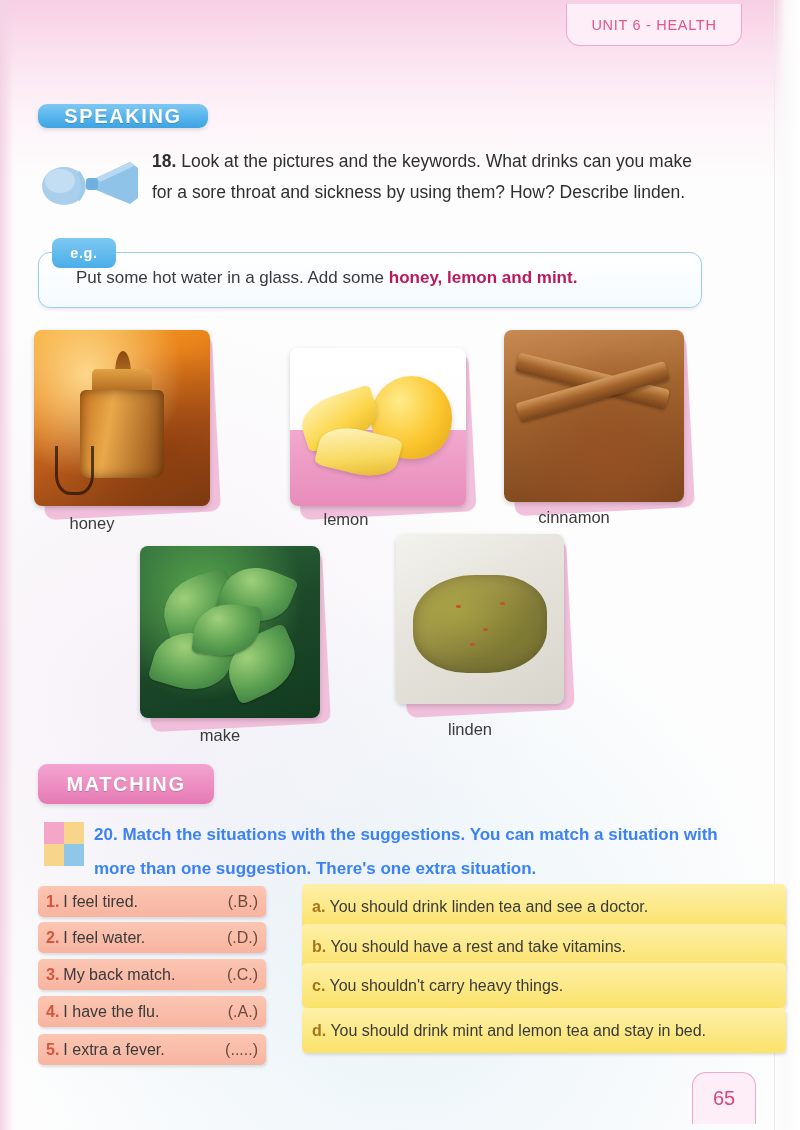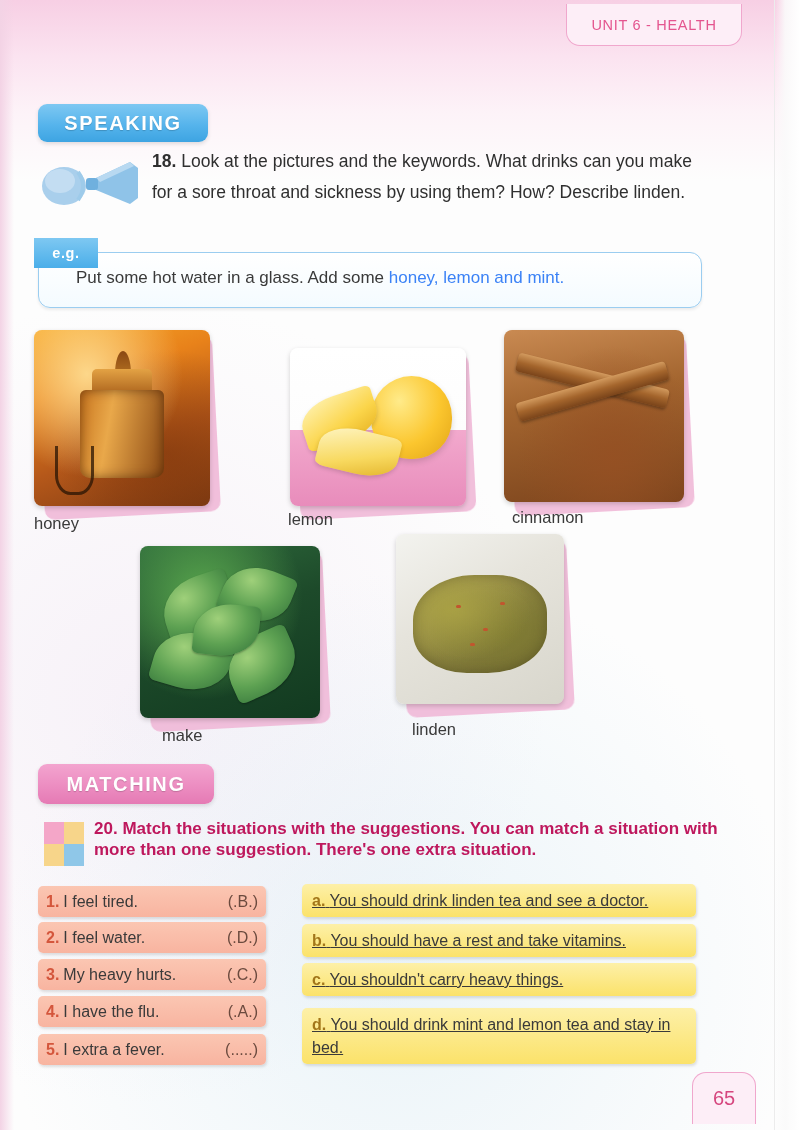--- a/index.html
+++ b/index.html
@@ -60,21 +60,21 @@
     justify-content: center;
     color: #ffffff;
     font-weight: bold;
     font-size: 20px;
     letter-spacing: 1.6px;
     border-radius: 9px;
     font-family: "Liberation Sans", sans-serif;
     text-shadow: 0 1px 1px rgba(0,0,0,0.18);
   }
   #speaking-badge {
-    left: 38px; top: 104px; width: 170px; height: 38px;
+    left: 38px; top: 104px; width: 170px; height: 24px;
     background: linear-gradient(180deg, #7ec8f2 0%, #56b4ec 55%, #3da4e2 100%);
     box-shadow: 0 2px 4px rgba(0,0,0,0.12);
   }
   #matching-badge {
     left: 38px; top: 764px; width: 176px; height: 40px;
     background: linear-gradient(180deg, #f3a4cf 0%, #ec8dc1 55%, #e57ab4 100%);
     box-shadow: 0 2px 4px rgba(0,0,0,0.12);
   }
 
   
@@ -99,39 +99,39 @@
     position: absolute;
     left: 38px; top: 252px;
     width: 664px; height: 56px;
     border: 1.8px solid #9bcdf0;
     border-radius: 12px;
     background: linear-gradient(180deg, #ffffff 0%, #f4fbff 100%);
     box-shadow: 0 2px 3px rgba(0,0,0,0.07);
   }
   .eg-tag {
     position: absolute;
-    left: 34px; top: 238px;
+    left: 52px; top: 238px;
     width: 64px; height: 30px;
     background: linear-gradient(180deg, #7ec8f2 0%, #4aaee9 100%);
-    border-radius: 0;
+    border-radius: 8px;
     color: #fff;
     font-weight: bold;
     font-size: 14.5px;
     display: flex; align-items: center; justify-content: center;
     letter-spacing: 0.6px;
     font-family: "Liberation Sans", sans-serif;
   }
   .eg-text {
     position: absolute;
     left: 76px; top: 268px;
     font-size: 17px;
     color: #3a3a3a;
     font-family: "Liberation Sans", sans-serif;
   }
-  .eg-text b { color: #3b82f6; font-weight: normal; }
+  .eg-text b { color: #be185d; font-weight: bold; }
 
   
   .photo-wrap { position: absolute; }
   .photo-shadow {
     position: absolute;
     inset: 0;
     background: #f0b6d6;
     border-radius: 10px;
     transform: rotate(-3deg) translate(6px, 10px);
     filter: blur(0.4px);
@@ -142,20 +142,21 @@
     inset: 0;
     border-radius: 8px;
     overflow: hidden;
     box-shadow: 0 2px 5px rgba(0,0,0,0.18);
   }
   .cap {
     position: absolute;
     font-size: 16.5px;
     color: #3a3a3a;
     font-family: "Liberation Sans", sans-serif;
+    text-align: center;
   }
 
   
   .img-honey {
     width: 100%; height: 100%;
     background:
       radial-gradient(ellipse at 30% 25%, rgba(255,224,150,0.9) 0%, rgba(255,190,70,0) 55%),
       radial-gradient(ellipse at 75% 70%, rgba(120,50,10,0.55) 0%, rgba(120,50,10,0) 60%),
       linear-gradient(160deg, #f7a82a 0%, #e8821a 30%, #b5581a 62%, #7d3a12 100%);
       position: relative;
@@ -283,22 +284,22 @@
   .match-icon {
     position: absolute;
     left: 42px; top: 820px;
     width: 46px; height: 48px;
   }
   .ex20 {
     position: absolute;
     left: 94px; top: 818px;
     width: 630px;
     font-size: 17px;
-    line-height: 21px;
-    color: #be185d;
+    line-height: 34px;
+    color: #3b82f6;
     font-weight: bold;
     font-family: "Liberation Sans", sans-serif;
   }
 
   
   .sit-item {
     position: absolute;
     left: 38px;
     width: 228px; height: 31px;
     border-radius: 5px;
@@ -312,30 +313,29 @@
     font-family: "Liberation Sans", sans-serif;
     white-space: nowrap;
   }
   .sit-item .bullet { color: #d4563c; font-weight: bold; margin-right: 4px; }
   .sit-item .ans { margin-left: auto; color: #6b4a3e; }
 
   
   .sug-item {
     position: absolute;
     left: 302px;
-    width: 394px;
+    width: 484px;
     border-radius: 5px;
     background: linear-gradient(180deg, #fdf0a8 0%, #fbe26a 100%);
     box-shadow: 1px 2px 3px rgba(0,0,0,0.12);
-    padding: 5px 10px;
+    padding: 11px 10px;
     font-size: 16px;
     line-height: 23px;
     color: #3a3a3a;
     font-family: "Liberation Sans", sans-serif;
-    text-decoration: underline;
   }
   .sug-item .bullet { color: #a2761a; font-weight: bold; }
 
   
   .page-num {
     position: absolute;
     right: 44px; bottom: 6px;
     width: 64px; height: 52px;
     border: 1.8px solid #f0a7cd;
     border-bottom: none;
@@ -474,21 +474,21 @@
   <span>I feel tired.</span>
   <span class="ans">(.B.)</span>
 </div>
 <div class="sit-item" style="top:922px;">
   <span class="bullet">2.</span>
   <span>I feel water.</span>
   <span class="ans">(.D.)</span>
 </div>
 <div class="sit-item" style="top:959px;">
   <span class="bullet">3.</span>
-  <span>My heavy hurts.</span>
+  <span>My back match.</span>
   <span class="ans">(.C.)</span>
 </div>
 <div class="sit-item" style="top:996px;">
   <span class="bullet">4.</span>
   <span>I have the flu.</span>
   <span class="ans">(.A.)</span>
 </div>
 <div class="sit-item" style="top:1034px;">
   <span class="bullet">5.</span>
   <span>I extra a fever.</span>

